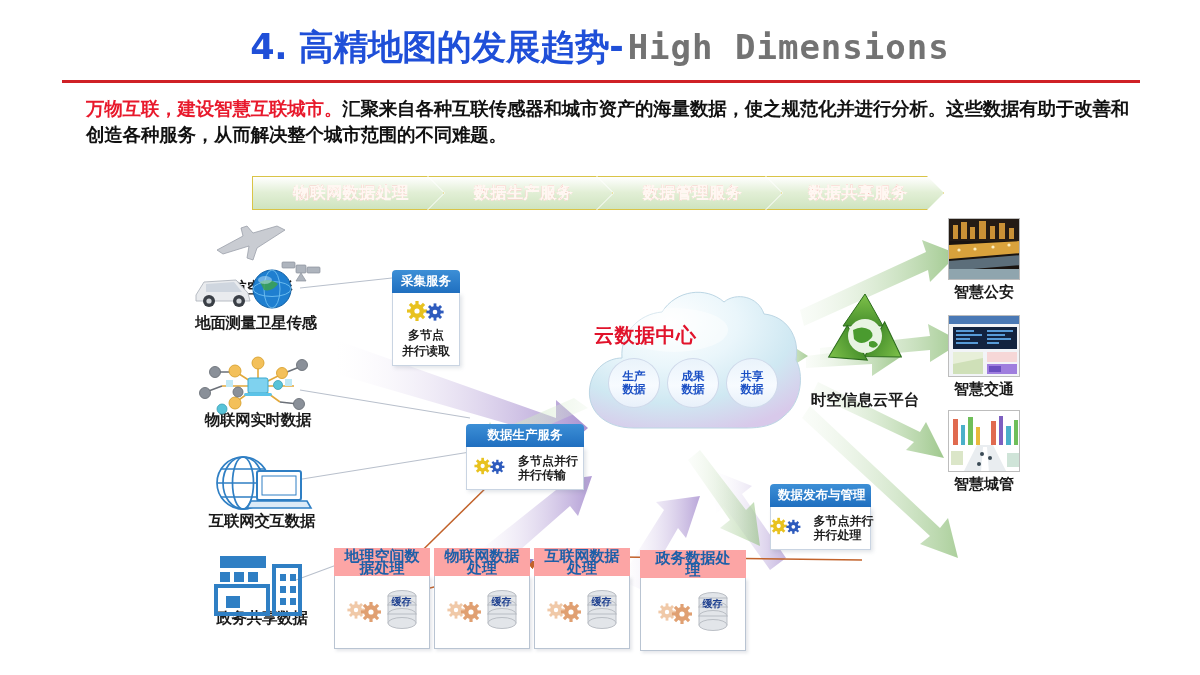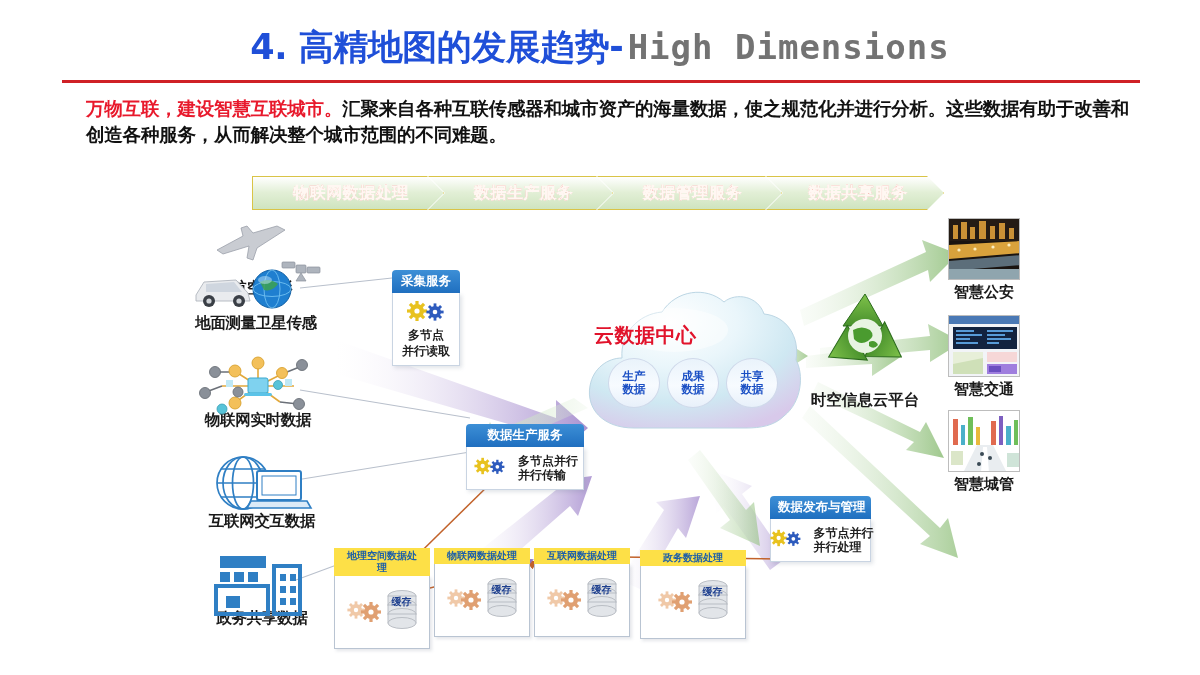--- a/index.html
+++ b/index.html
@@ -94,22 +94,22 @@
   .card .card-bd .txt {
     font-size:12px; font-weight:bold; color:#202020; line-height:14px;
     font-family:"DejaVu Sans","Liberation Sans",sans-serif; white-space:nowrap;
   }
   .card.stacked .card-bd { flex-direction:column; gap:2px; }
   .card.stacked .card-bd .txt { text-align:center; }
 
   
   .pbox { position:absolute; width:96px; }
   .pbox .pb-hd {
-    background:#fde047; color:#1d5fa8;
-    font-size:10px; font-weight:bold; text-align:center;
+    background:#fca5a5; color:#1d5fa8;
+    font-size:15px; font-weight:bold; text-align:center;
     padding:2px 9px; line-height:12px;
     font-family:"DejaVu Sans","Liberation Sans",sans-serif;
   }
   .pbox .pb-bd {
     background:#fff; border:1px solid #b9c4d2; border-top:none;
     height:73px; display:flex; align-items:center; justify-content:center; gap:3px;
     box-shadow:2px 2px 3px rgba(120,130,150,.2);
   }
 
   
@@ -430,21 +430,21 @@
             </g>
         </svg>
       </span>
       <div>
         <div class="txt">多节点并行</div>
         <div class="txt">并行传输</div>
       </div>
     </div>
   </div>
 
-  <div class="card" style="left:758px;top:336px;width:113px;padding-left:12px;">
+  <div class="card" style="left:758px;top:324px;width:113px;padding-left:12px;">
     <div class="card-hd">数据发布与管理</div>
     <div class="card-bd">
       <span>
         <svg width="36" height="22" viewBox="0 0 44 22">
           <g fill="#e8c21f">
               <circle cx="13" cy="11" r="7"></circle>
             <g transform="translate(13,11)">
                 <rect x="-1.6" y="-10" width="3.2" height="20"></rect>
                 <rect x="-10" y="-1.6" width="20" height="3.2"></rect>
               <rect x="-1.6" y="-10" width="3.2" height="20" transform="rotate(45)"></rect>

